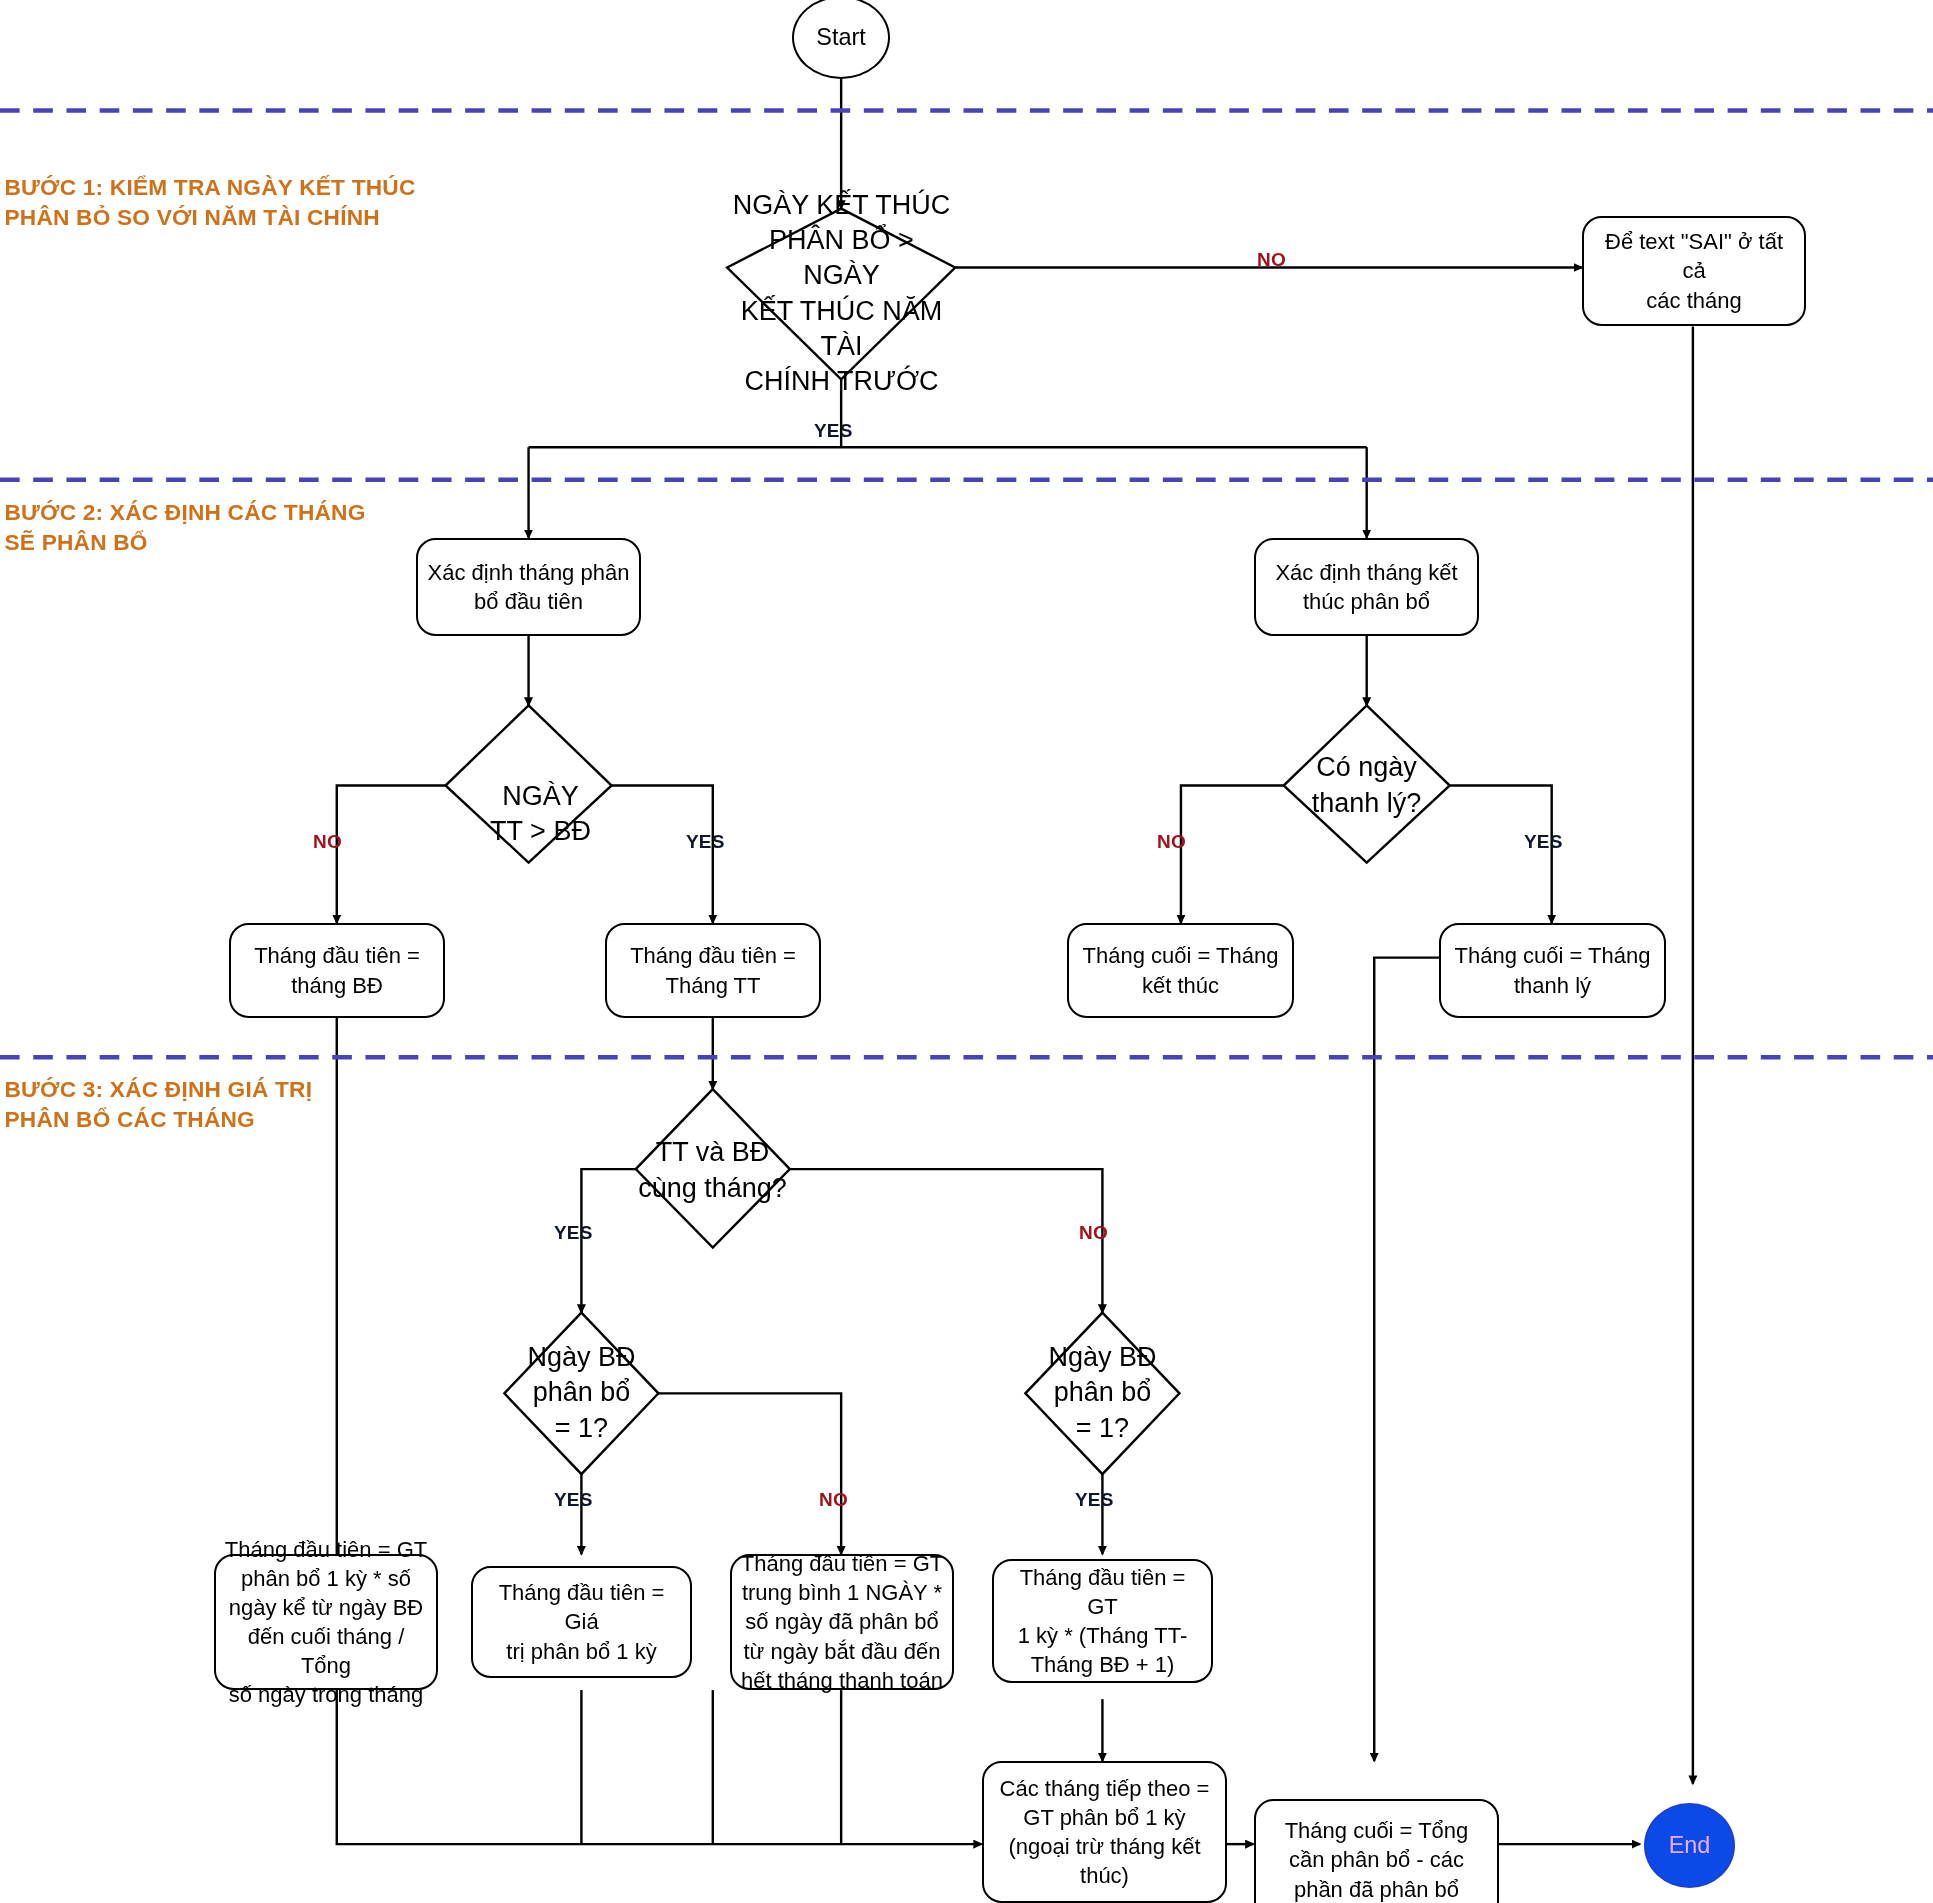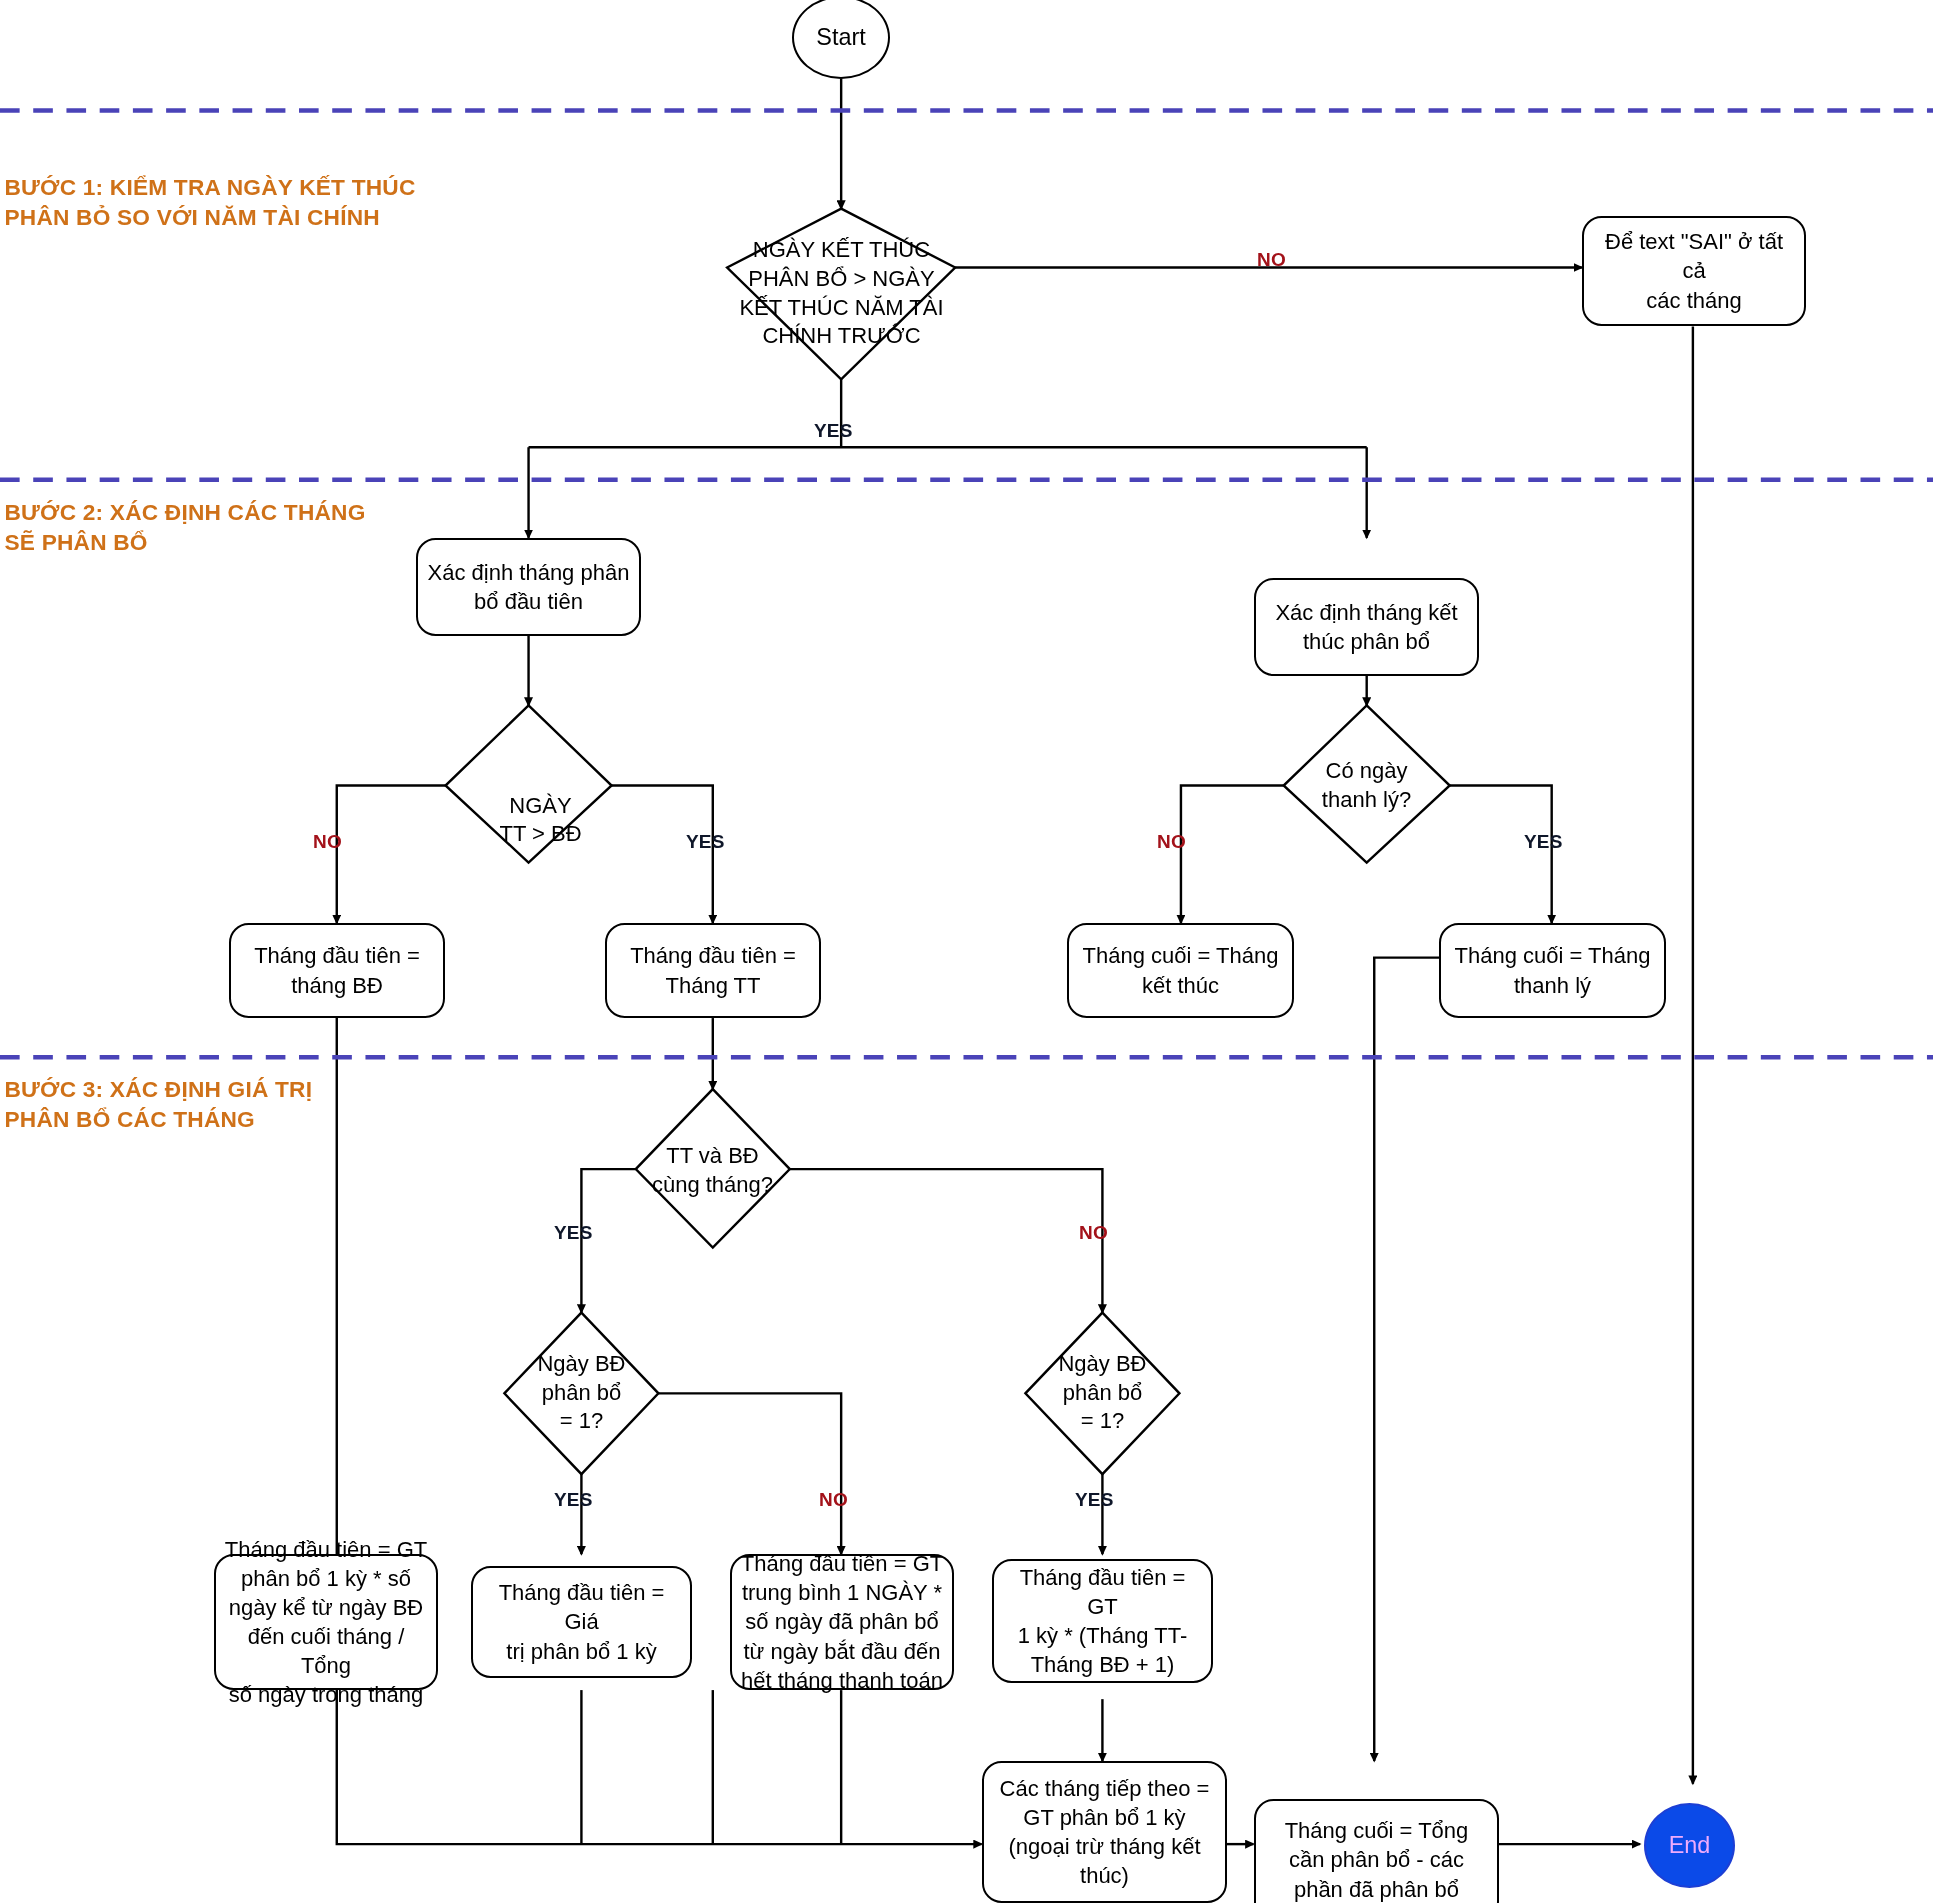--- a/index.html
+++ b/index.html
@@ -4,21 +4,21 @@
 <style>
   html,body{margin:0;padding:0;background:#ffffff;}
   body{font-family:"Liberation Sans","DejaVu Sans",sans-serif;}
   #canvas{position:relative;width:1933px;height:1904px;background:#fff;overflow:hidden;}
   svg#wires{position:absolute;left:0;top:0;width:1933px;height:1904px;}
   .node{position:absolute;box-sizing:border-box;display:flex;align-items:center;justify-content:center;text-align:center;background:#ffffff;color:#000;}
   .proc{border:2.3px solid #000;border-radius:19.6px;font-size:22px;line-height:1.32;padding:4.5px 7.6px;}
   .term{border-radius:50%;font-size:23.4px;}
   .term-start{border:2.3px solid #000;background:#fff;color:#000;}
   .term-end{border:2.3px solid #1d3fd4;background:#0b4ae8;color:#f0abfc;}
-  .diamond-txt{position:absolute;display:flex;align-items:center;justify-content:center;text-align:center;font-size:22px;line-height:1.3;color:#000;pointer-events:none;}
+  .diamond-txt{position:absolute;display:flex;align-items:center;justify-content:center;text-align:center;font-size:27px;line-height:1.3;color:#000;pointer-events:none;}
   .edge-label{position:absolute;font-size:19px;font-weight:bold;letter-spacing:0.2px;}
   .lbl-yes{color:#0f172a;}
   .lbl-no{color:#a3121a;}
   .step-title{position:absolute;font-size:22.7px;font-weight:bold;color:#cf7118;line-height:1.3;letter-spacing:0.2px;}
 </style>
 </head>
 <body>
 
 <div id="canvas">
 
@@ -170,21 +170,21 @@
     </div>
   </div>
 
   <div class="node proc" style="left:416px;top:538px;width:225px;height:98px;">
     <div>
       <div>Xác định tháng phân</div>
       <div>bổ đầu tiên</div>
     </div>
   </div>
 
-  <div class="node proc" style="left:1254px;top:538px;width:225px;height:98px;margin-top:40px;">
+  <div class="node proc" style="left:1254px;top:538px;width:225px;height:98px;">
     <div>
       <div>Xác định tháng kết</div>
       <div>thúc phân bổ</div>
     </div>
   </div>
 
   <div class="node proc" style="left:229px;top:923px;width:216px;height:95px;">
     <div>
       <div>Tháng đầu tiên =</div>
       <div>tháng BĐ</div>

